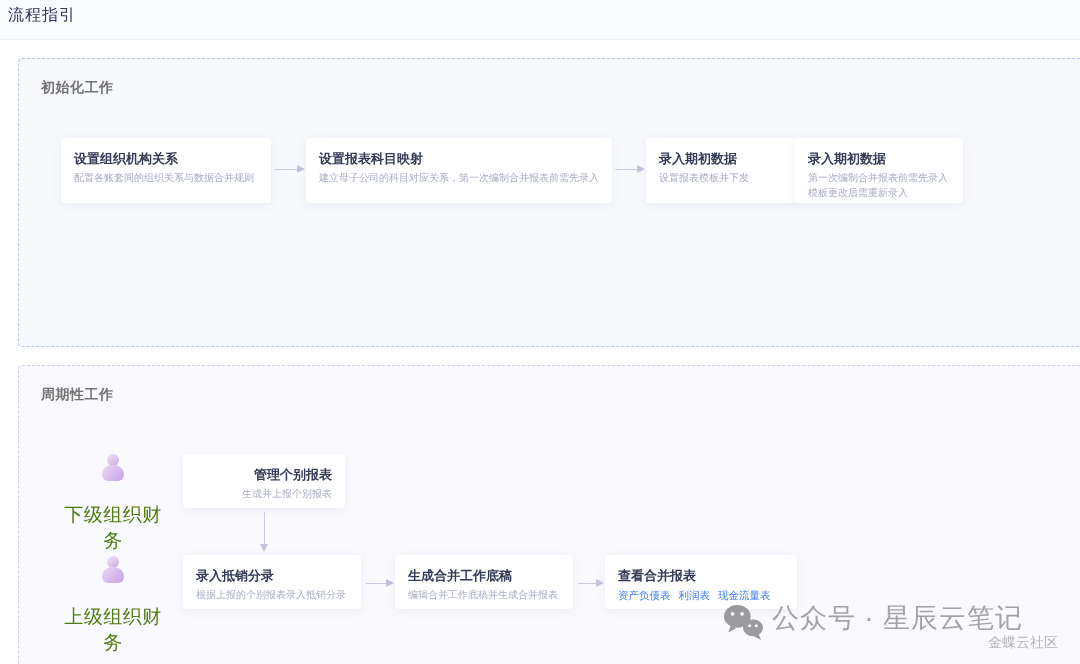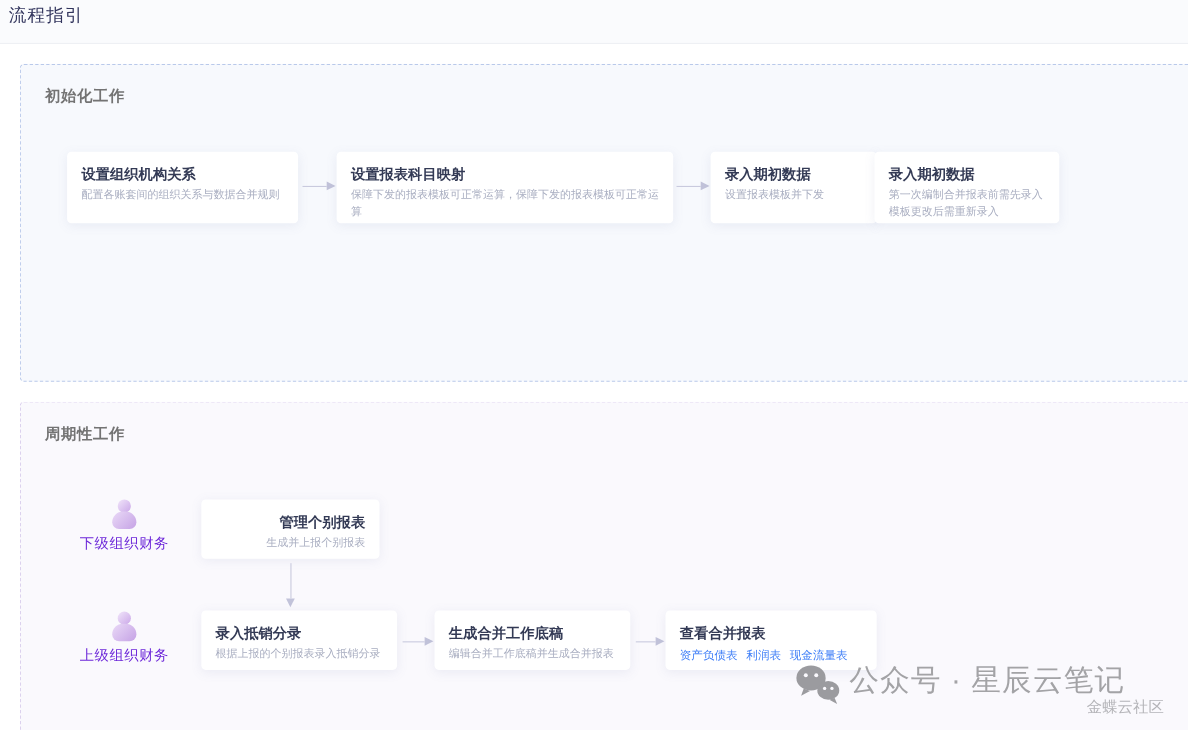--- a/index.html
+++ b/index.html
@@ -35,21 +35,21 @@
     border-right:4px solid transparent; display:block; }
 
   .role { position:absolute; width:100px; text-align:center; }
   .person { position:relative; width:26px; height:28px; margin:0 auto; }
   .p-head { position:absolute; left:7px; top:0; width:12px; height:12px;
     border-radius:50%; background:linear-gradient(135deg,#eddff8 10%,#cead ea 90%);
     background:linear-gradient(135deg,#eddff8 10%,#ceadea 90%); }
   .p-body { position:absolute; left:2px; top:11px; width:22px; height:16px;
     border-radius:11px 11px 7px 7px;
     background:linear-gradient(135deg,#e8d7f6 5%,#c7a5e6 95%); }
-  .role-label { font-size:13px; color:#6d28d9; margin-top:3px; letter-spacing:0.5px; }
+  .role-label { font-size:19px; color:#4d7c0f; margin-top:20px; letter-spacing:0.5px; }
 
   .links { display:flex; gap:8px; margin-top:6px; }
   .links span { font-size:10.5px; color:#3b7cf7; cursor:pointer; white-space:nowrap; }
 
   .wm { position:absolute; left:716px; top:598px; width:352px; height:60px; z-index:5; }
   .wm-main { position:absolute; left:56px; top:2px; font-size:27px; color:#a3a3a6;
     letter-spacing:1px; white-space:nowrap; }
   .wm-sub { position:absolute; right:10px; top:36px; font-size:14px; color:#b4b4b8; }
   .wm-icon { position:absolute; left:6px; top:5px; }
 </style>
@@ -66,21 +66,21 @@
   <div class="card" style="left:42px; top:79px; width:210px;">
     <div class="ct">设置组织机构关系</div>
     <div class="cd">配置各账套间的组织关系与数据合并规则</div>
   </div>
   <div class="harrow" style="left:256px; top:110px; width:22px;">
       <i></i>
     </div>
 
   <div class="card" style="left:287px; top:79px; width:306px;">
     <div class="ct">设置报表科目映射</div>
-    <div class="cd">保障下发的报表模板可正常运算，保障下发的报表模板可正常运算</div>
+    <div class="cd">建立母子公司的科目对应关系，第一次编制合并报表前需先录入</div>
   </div>
   <div class="harrow" style="left:596px; top:110px; width:22px;">
       <i></i>
     </div>
 
   <div class="card" style="left:627px; top:79px; width:151px;">
     <div class="ct">录入期初数据</div>
     <div class="cd">设置报表模板并下发</div>
   </div>
   <div class="harrow" style="left:781px; top:110px; width:22px;">

